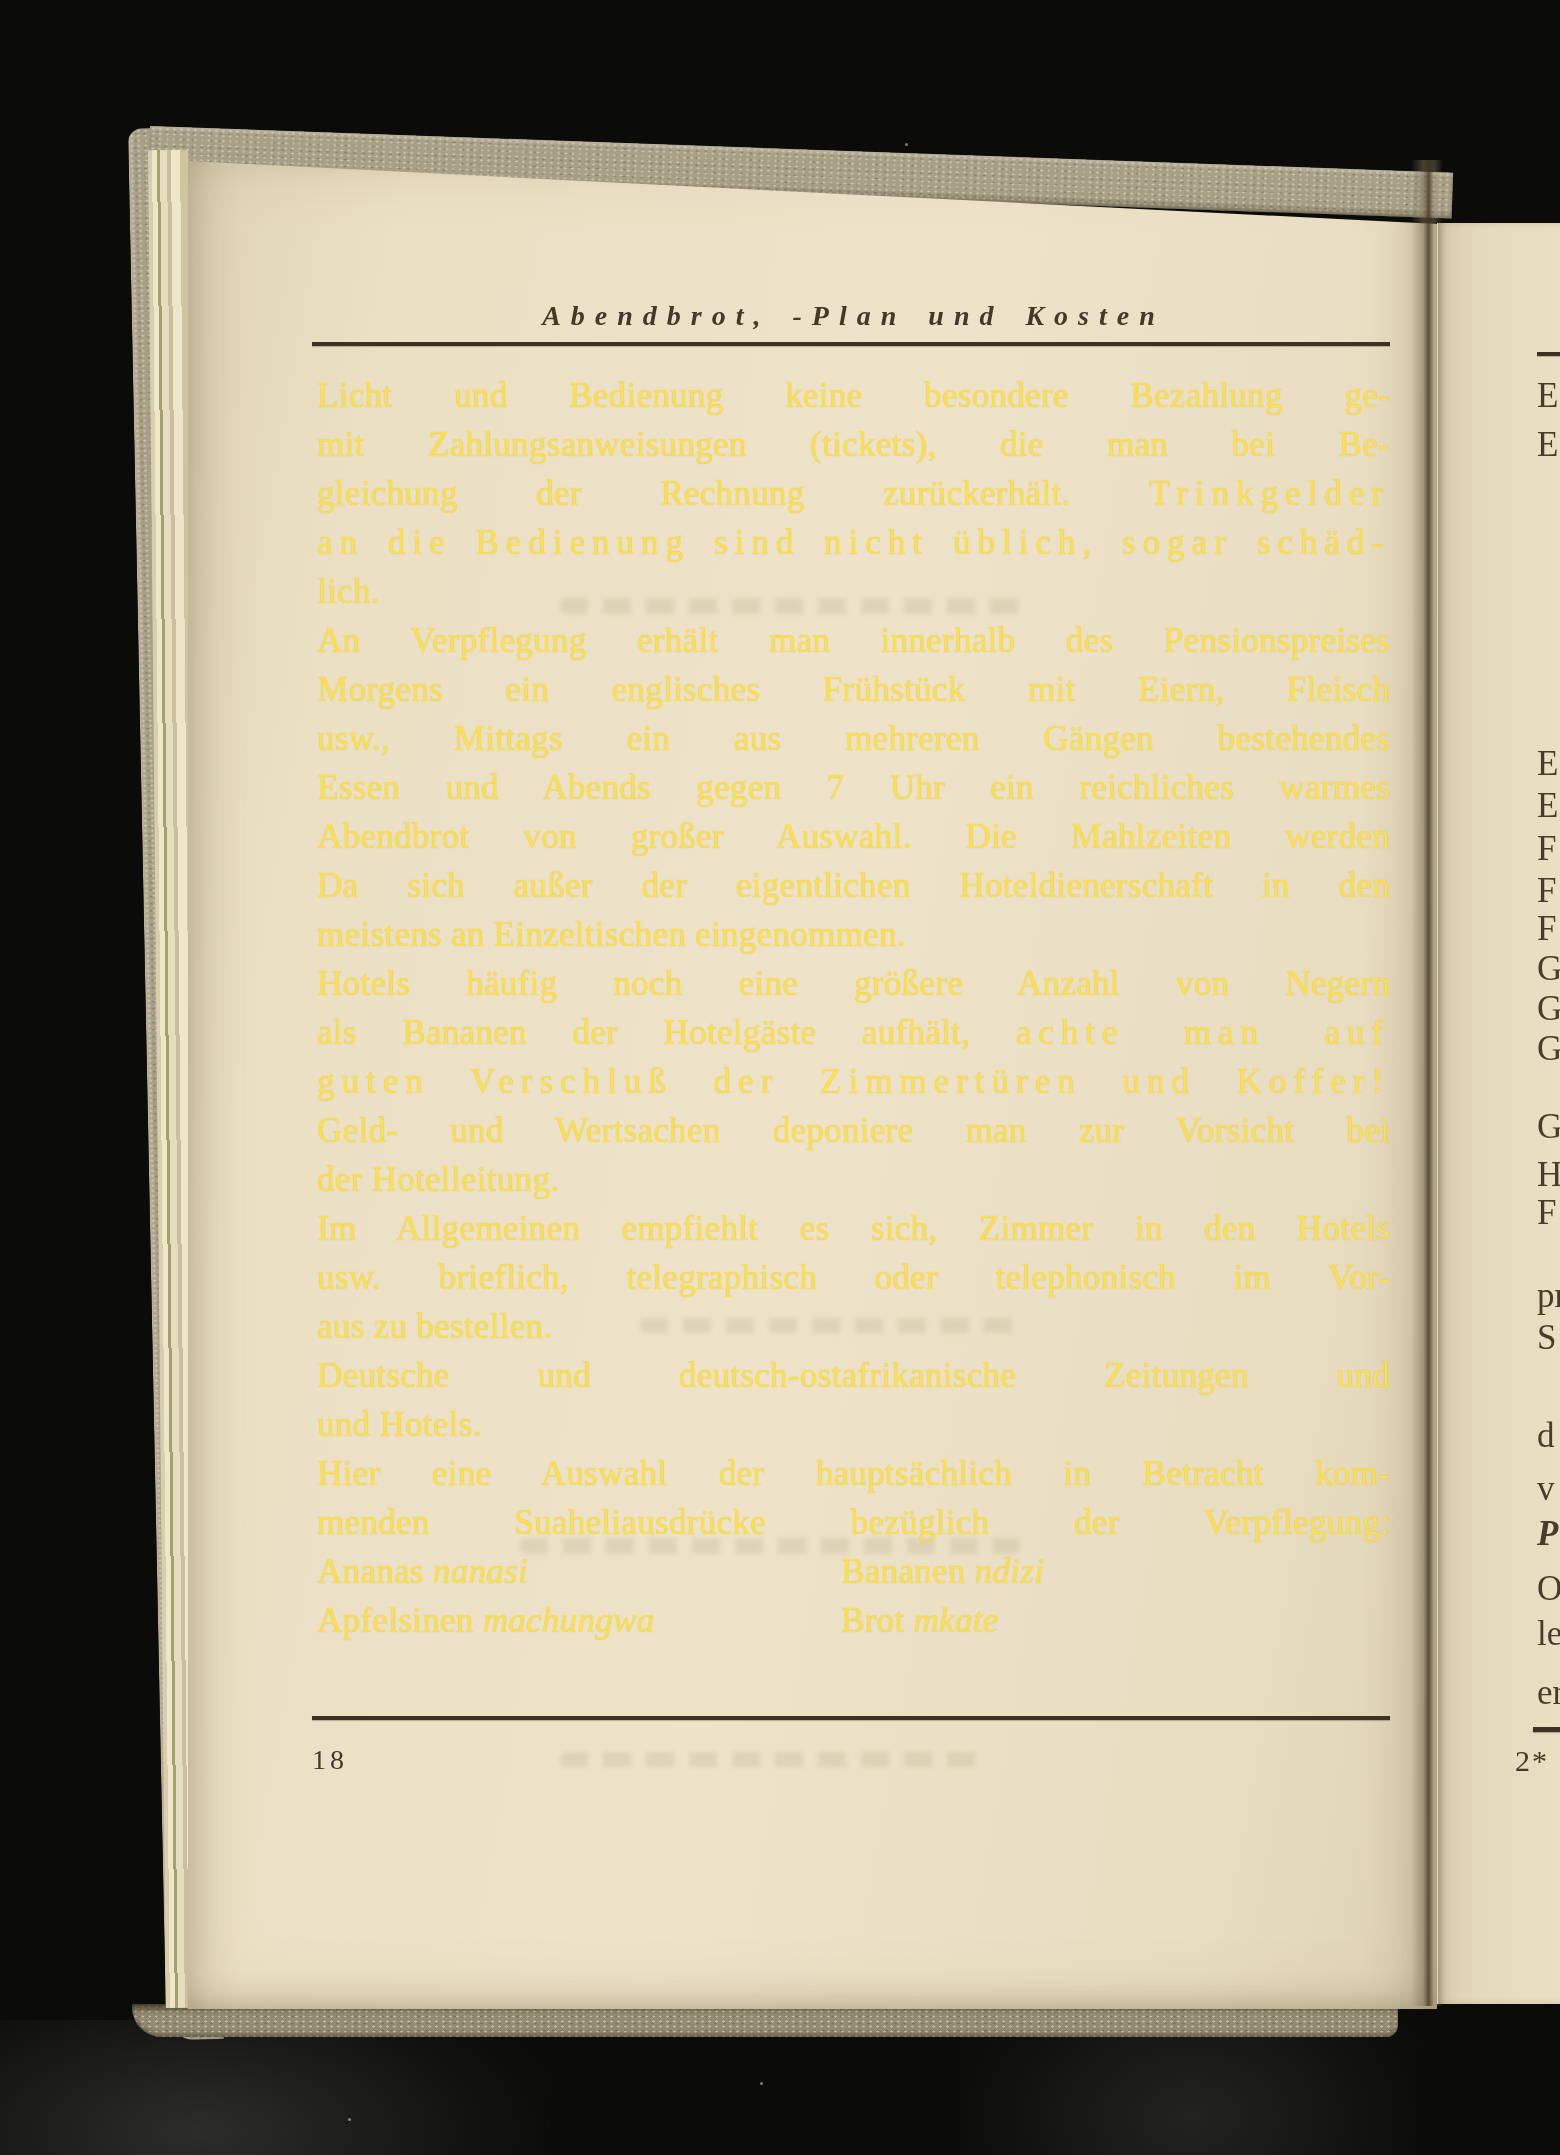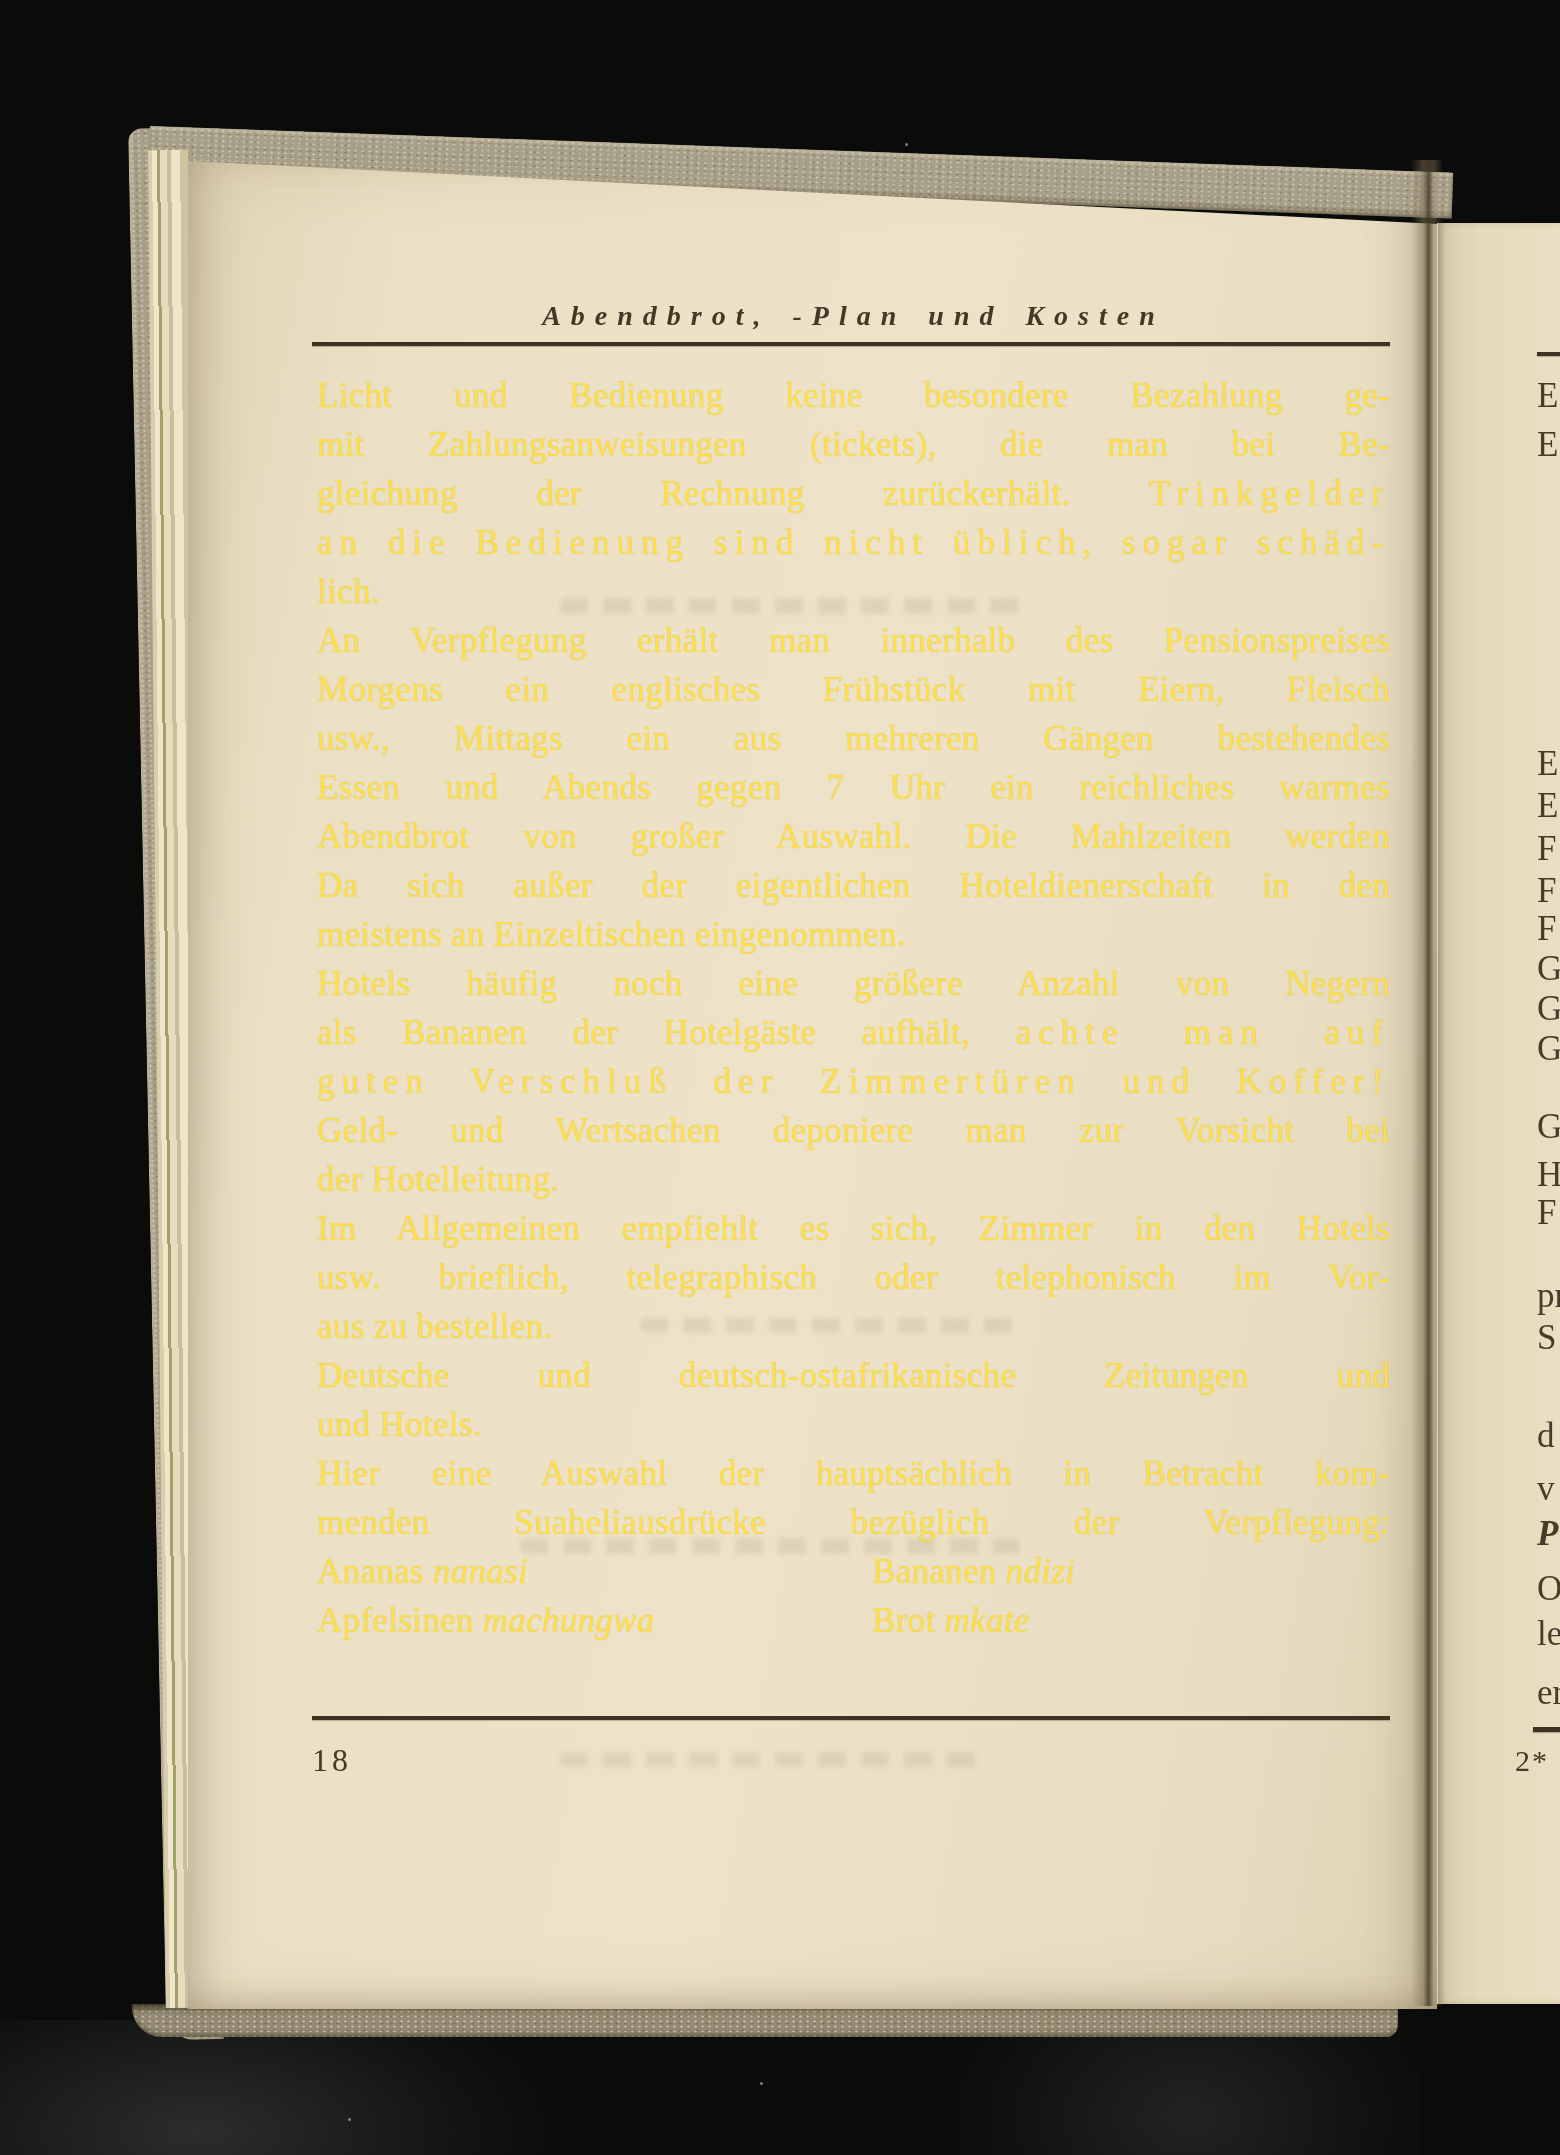--- a/index.html
+++ b/index.html
@@ -61,23 +61,23 @@
 
   
   #body-lines{left:317px;top:371px;width:1073px;color:#fde047;}
   .bline{height:49px;line-height:49px;font-size:35px;letter-spacing:.3px;
     text-align:justify;text-align-last:justify;white-space:nowrap;
     text-shadow:0 0 1px rgba(70,57,42,.25);}
   .bline.pend{text-align:left;text-align-last:left;}
   .sp{letter-spacing:7px;word-spacing:7px;}
   .bline.vocab{position:relative;text-align:left;text-align-last:left;}
   .pair i{}
-  .pair2{position:absolute;left:555px;top:0;}
+  .pair2{position:absolute;left:524px;top:0;}
 
-  .page-number{left:312px;top:1740px;font-size:32px;line-height:40px;letter-spacing:4px;color:#46392a;text-align:center;}
+  .page-number{left:312px;top:1740px;font-size:28px;line-height:40px;letter-spacing:4px;color:#46392a;text-align:center;}
 
   
   .ghost{filter:blur(2.5px);opacity:.13;border-radius:6px;
     background:repeating-linear-gradient(90deg,#7c6b4c 0 28px,transparent 28px 43px);}
   .g1{left:560px;top:598px;width:470px;height:16px;}
   .g2{left:640px;top:1318px;width:380px;height:15px;}
   .g3{left:520px;top:1538px;width:500px;height:16px;}
   .g4{left:560px;top:1752px;width:430px;height:15px;}
 
   

